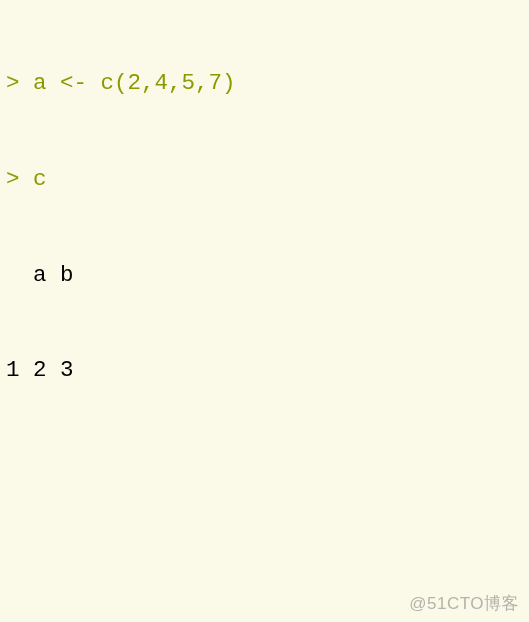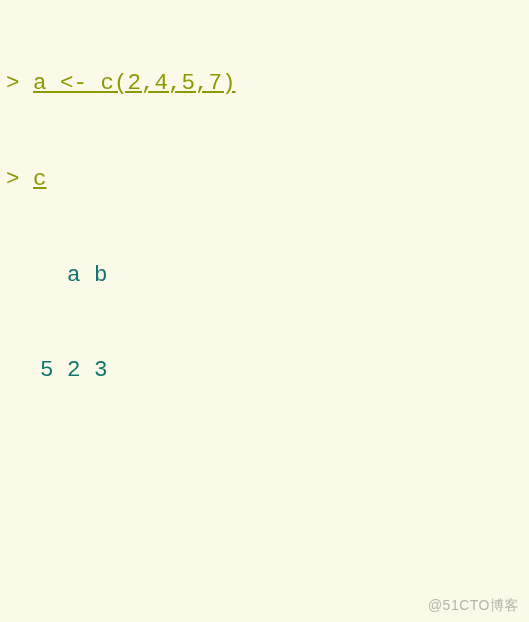--- a/index.html
+++ b/index.html
@@ -16,44 +16,42 @@
     }
     .console {
       padding: 4px 6px;
       white-space: pre;
     }
     .prompt {
       color: #8a9a00;
     }
     .input {
       color: #8a9a00;
-      text-decoration: underline;
     }
     .output {
-      color: #0f766e;
-      margin-left: 34px;
+      color: #000000;
     }
     .watermark {
       position: absolute;
       bottom: 6px;
       right: 10px;
       font-family: Arial, sans-serif;
-      font-size: 14px;
+      font-size: 17px;
       color: rgba(120,120,120,0.55);
       letter-spacing: 0.5px;
     }
   </style>
 </head>
 <body>
 
 <div class="console">
   <div><span class="prompt">&gt; </span><span class="input">a &lt;- c(2,4,5,7)</span></div>
   <div><span class="prompt">&gt; </span><span class="input">c</span></div>
   <div><span class="output">  a b</span></div>
-  <div><span class="output">5 2 3</span></div>
+  <div><span class="output">1 2 3</span></div>
   
   
   
   
   
   
   
   
   
   

